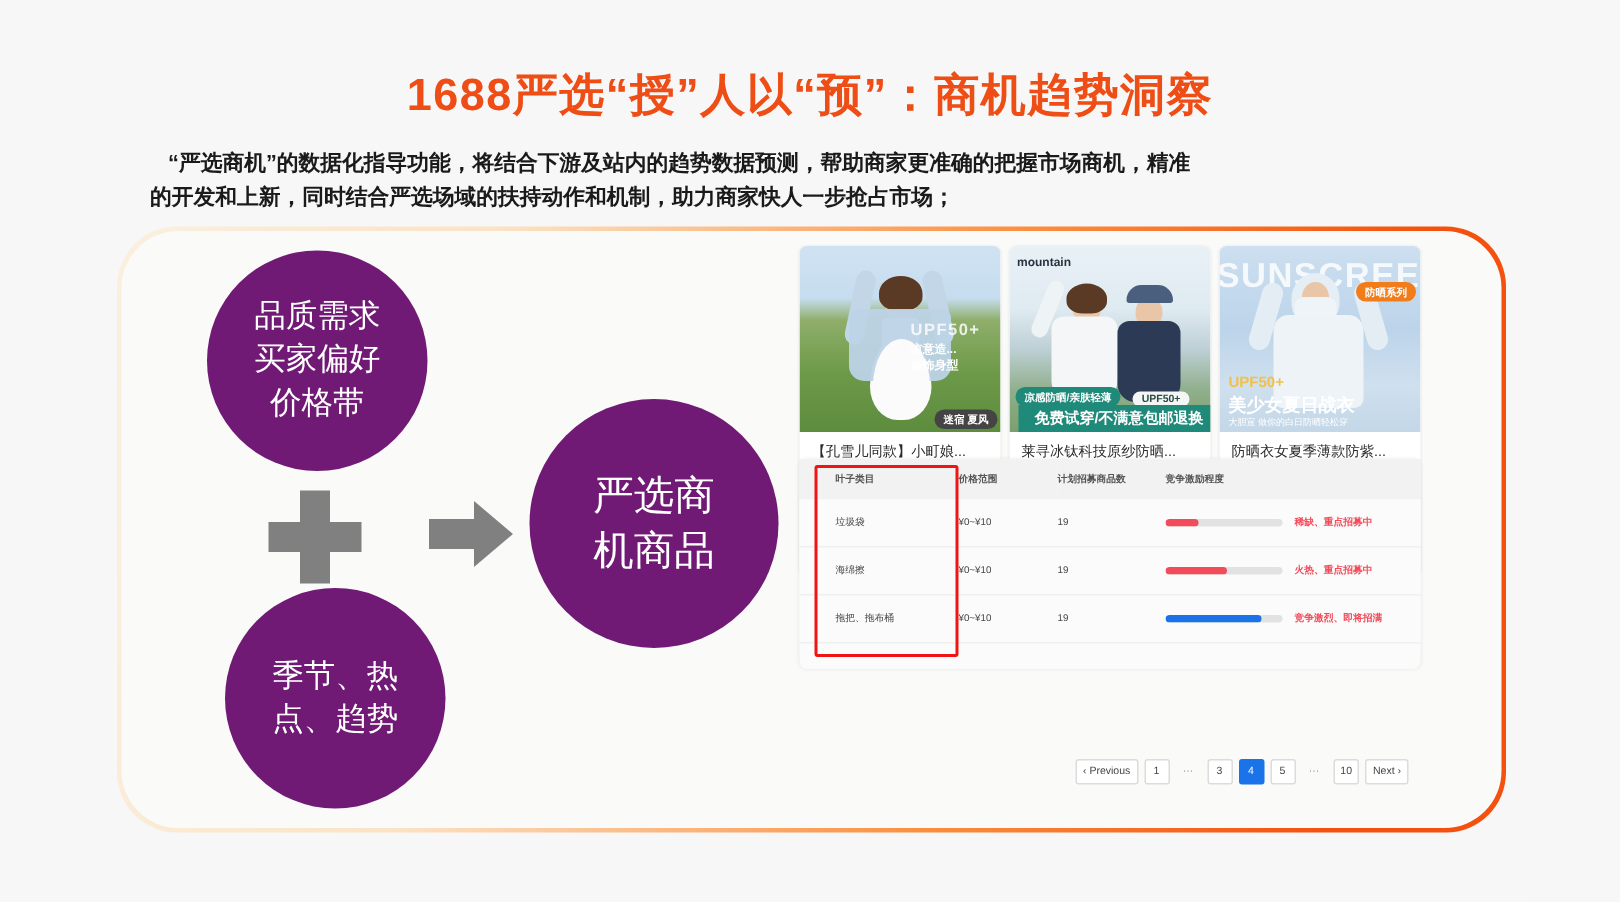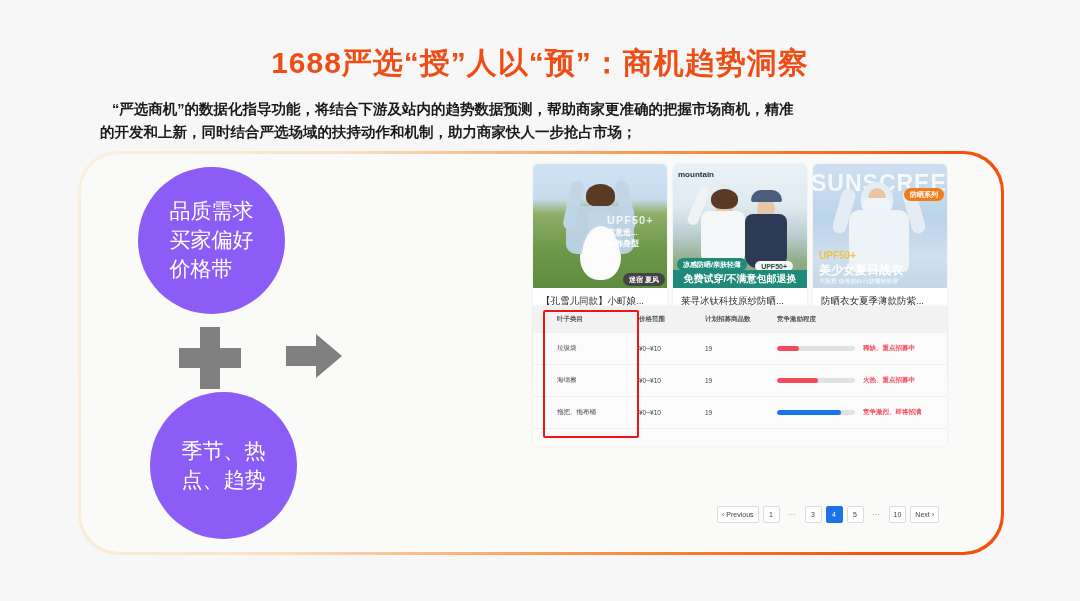--- a/index.html
+++ b/index.html
@@ -39,23 +39,23 @@
     width: 100%; height: 100%;
     border-radius: 38px;
     background: #fafaf8;
     position: relative;
     overflow: hidden;
   }
 
   
   .circle {
     position: absolute; border-radius: 50%;
-    background: #8b5cf6;
+    background: #701a75;
     color: #fff; display: flex; align-items: center; justify-content: center;
-    font-weight: 500; line-height: 1.38;
+    text-align: center; font-weight: 500; line-height: 1.38;
   }
   .circle-top  { left: 57px;  top: 13px;  width: 147px; height: 147px; font-size: 21px; }
   .circle-bot  { left: 69px;  top: 238px; width: 147px; height: 147px; font-size: 21px; }
   .circle-main { left: 272px; top: 112px; width: 166px; height: 166px; font-size: 27px; }
   .circle span { display: block; }
 
   
   .plus-icon {
     position: absolute; left: 98px; top: 173px; width: 62px; height: 62px;
   }
@@ -98,21 +98,21 @@
   .fig-head { border-radius: 50%; background: #e9c6a8; }
   .fig-hair { border-radius: 50% 50% 40% 40%; background: #5a3a24; }
   .fig-arm { background: #c2d6e8; border-radius: 8px; }
   .fig-navy { background: #2c3a55; border-radius: 8px 8px 12px 12px; }
   .fig-white { background: #f4f6f7; border-radius: 8px 8px 12px 12px; }
 
   .ovl-txt {
     position: absolute; color: #fff; font-weight: bold; white-space: nowrap;
   }
   .badge-strip {
-    position: absolute; left: 0; bottom: 0; width: 100%;
+    position: absolute; left: 6px; bottom: 0; width: 100%;
     font-size: 10px; font-weight: bold; color: #fff; text-align: center;
     padding: 2px 8px; white-space: nowrap; overflow: hidden;
   }
   .strip-teal { background: #1f8a7a; }
   .pill {
     position: absolute; font-size: 7px; font-weight: bold;
     border-radius: 7px; padding: 1.5px 6px; white-space: nowrap;
   }
   .sunscreen-word {
     position: absolute; left: -2px; top: 6px; width: 140px;
@@ -198,20 +198,26 @@
           <span>点、趋势</span>
         </div>
       </div>
 
       <div class="arrow-icon">
         <svg viewBox="0 0 56 48" width="56" height="48">
           <path d="M0,14 L30,14 L30,2 L56,24 L30,46 L30,34 L0,34 Z" fill="#808080"></path>
         </svg>
       </div>
 
+      <div class="circle circle-main">
+        <div>
+          <span>严选商</span>
+          <span>机商品</span>
+        </div>
+      </div>
 
       <div class="cards">
 
         <div class="card">
           <div class="card-img img1">
             <div class="fig fig-head" style="left:57px;top:26px;width:21px;height:25px;"></div>
             <div class="fig fig-hair" style="left:53px;top:20px;width:29px;height:23px;"></div>
             <div class="fig fig-dress" style="left:47px;top:60px;width:41px;height:56px;"></div>
             <div class="fig" style="left:55px;top:48px;width:25px;height:20px;background:#fbfbfb;border-radius:3px;"></div>
             <div class="fig fig-arm" style="left:34px;top:16px;width:13px;height:50px;transform:rotate(12deg);"></div>

